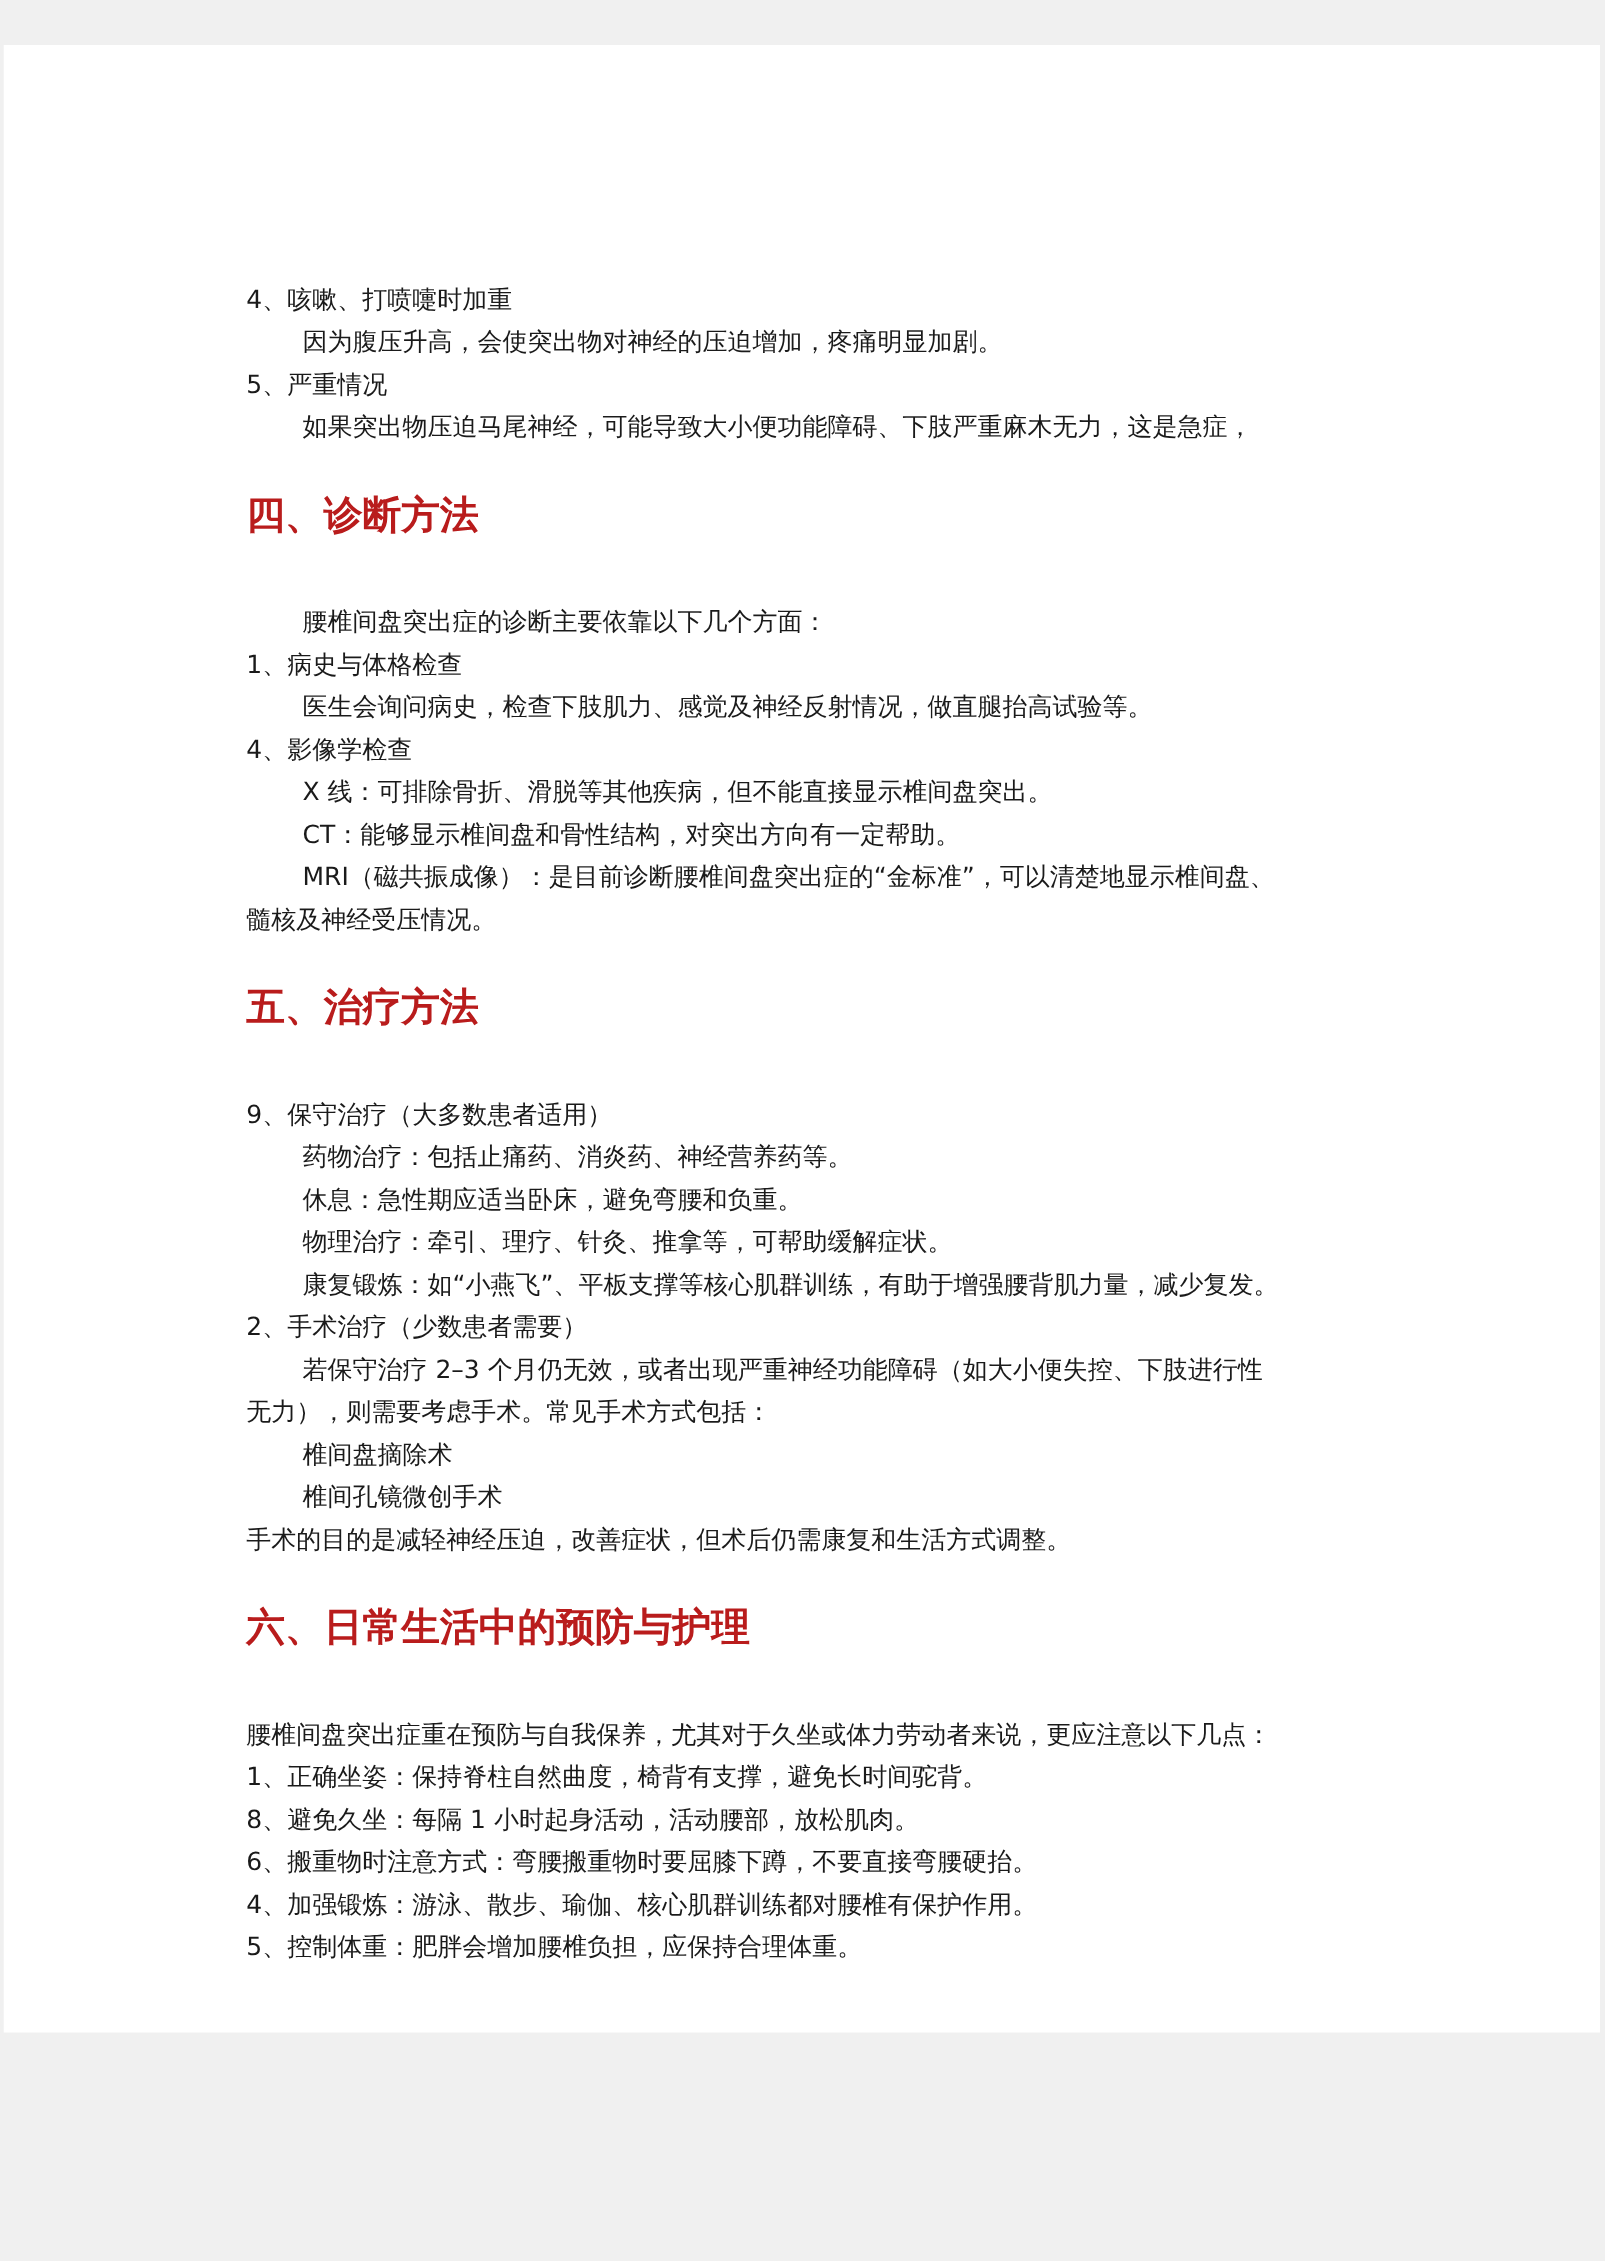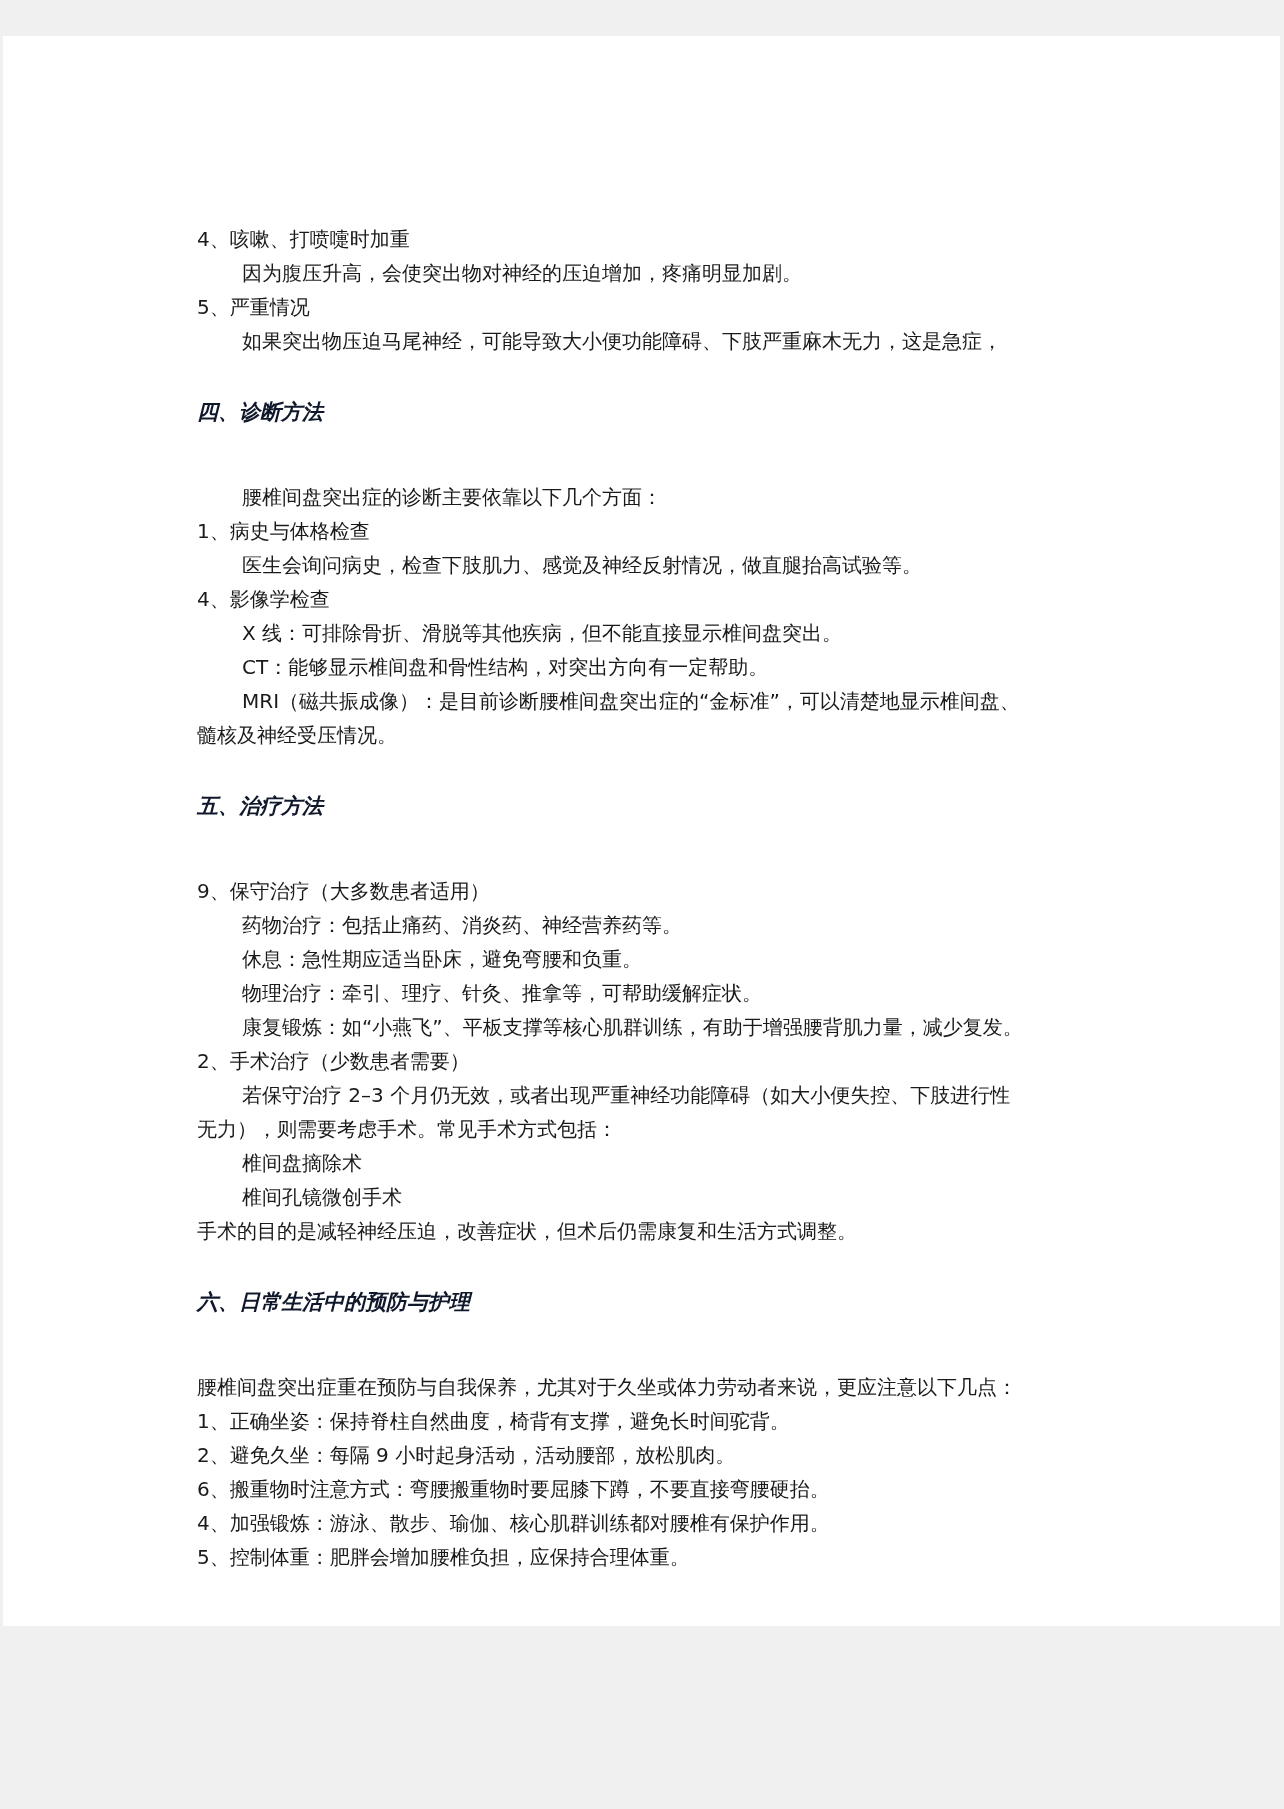--- a/index.html
+++ b/index.html
@@ -34,27 +34,26 @@
     }
     .line {
       display: block;
       white-space: nowrap;
       height: 34px;
     }
     .indent {
       padding-left: 45px;
     }
     .heading {
-      font-size: 21px;
+      font-size: 31px;
       font-weight: bold;
       line-height: 40px;
       height: 40px;
-      color: #0f172a;
+      color: #b91c1c;
       white-space: nowrap;
-      font-style: italic;
     }
   </style>
 </head>
 <body>
 
 <div class="page">
   <div class="content">
 
     <div>
       <span class="line">4、咳嗽、打喷嚏时加重</span>
@@ -88,18 +87,18 @@
     <span class="line">无力），则需要考虑手术。常见手术方式包括：</span>
     <span class="line indent">椎间盘摘除术</span>
     <span class="line indent">椎间孔镜微创手术</span>
     <span class="line">手术的目的是减轻神经压迫，改善症状，但术后仍需康复和生活方式调整。</span>
 
     <div style="height:34px"></div>
     <div class="heading">六、日常生活中的预防与护理</div>
     <div style="height:48px"></div>
     <span class="line">腰椎间盘突出症重在预防与自我保养，尤其对于久坐或体力劳动者来说，更应注意以下几点：</span>
     <span class="line">1、正确坐姿：保持脊柱自然曲度，椅背有支撑，避免长时间驼背。</span>
-    <span class="line">2、避免久坐：每隔 9 小时起身活动，活动腰部，放松肌肉。</span>
+    <span class="line">8、避免久坐：每隔 1 小时起身活动，活动腰部，放松肌肉。</span>
     <span class="line">6、搬重物时注意方式：弯腰搬重物时要屈膝下蹲，不要直接弯腰硬抬。</span>
     <span class="line">4、加强锻炼：游泳、散步、瑜伽、核心肌群训练都对腰椎有保护作用。</span>
     <span class="line">5、控制体重：肥胖会增加腰椎负担，应保持合理体重。</span>
   </div>
 </div>
 
 </body></html>

